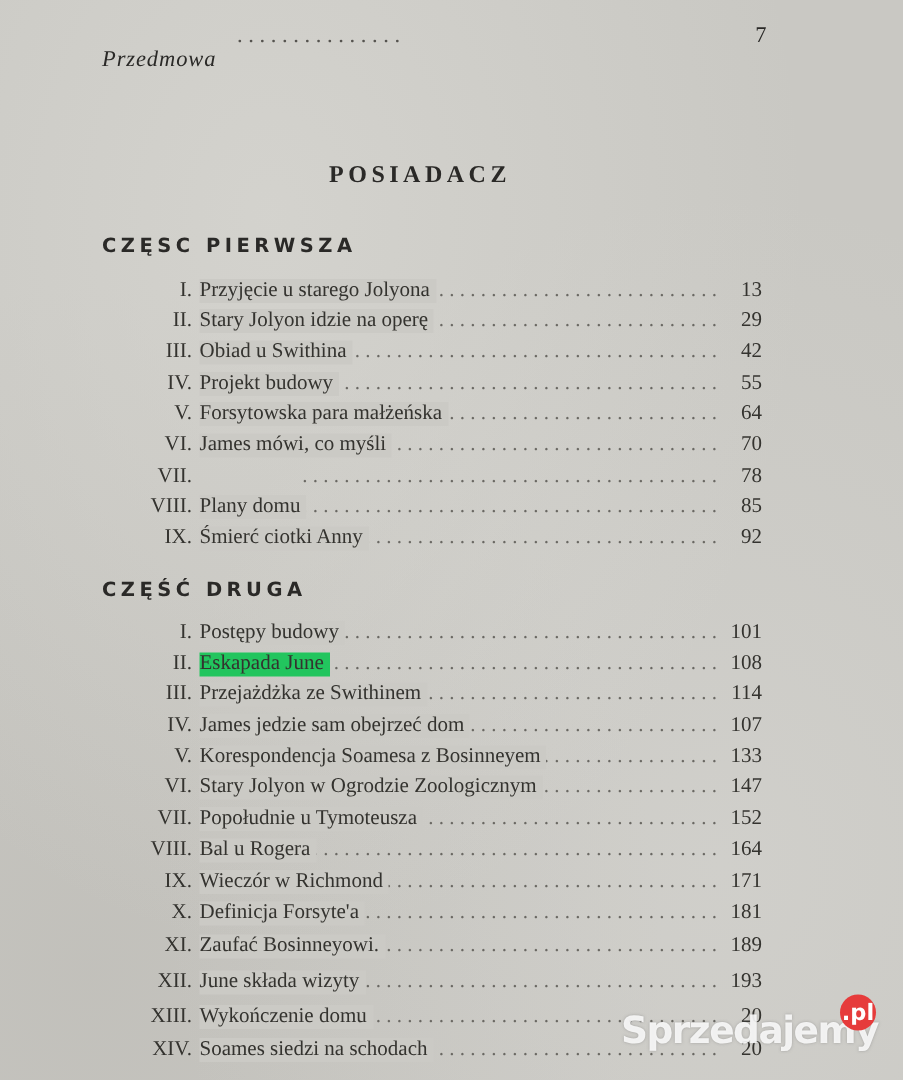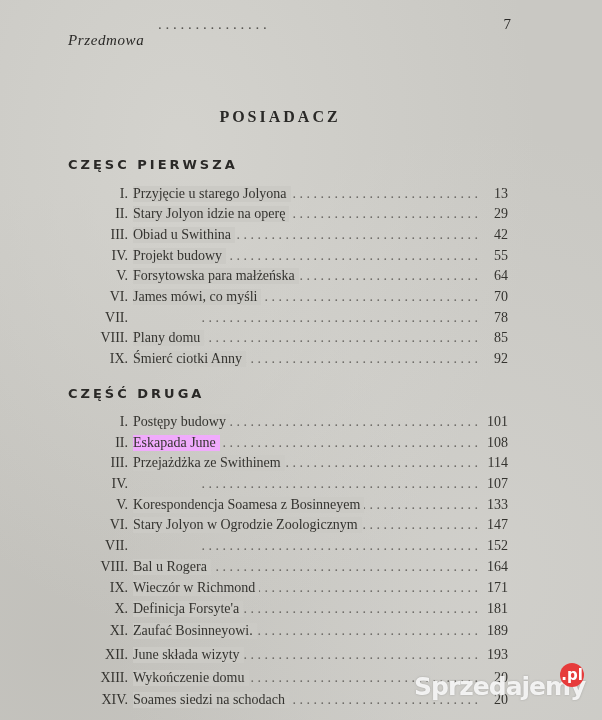--- a/index.html
+++ b/index.html
@@ -226,49 +226,51 @@
 
   <div class="toc-row" style="top:414px;">
     <span class="num">I.</span>
     <span class="leader">. . . . . . . . . . . . . . . . . . . . . . . . . . . . . . . . . . . . . . . .</span>
     <span class="title" style="background:#cbcac5;">Postępy budowy</span>
     <span class="pg">101</span>
   </div>
   <div class="toc-row" style="top:435px;">
     <span class="num">II.</span>
     <span class="leader">. . . . . . . . . . . . . . . . . . . . . . . . . . . . . . . . . . . . . . . .</span>
-    <span class="title" style="background:#f0abfc;">Eskapada June</span>
+    <span class="title" style="background:#22c55e;">Eskapada June</span>
     <span class="pg">108</span>
   </div>
   <div class="toc-row" style="top:455px;">
     <span class="num">III.</span>
     <span class="leader">. . . . . . . . . . . . . . . . . . . . . . . . . . . . . . . . . . . . . . . .</span>
     <span class="title" style="background:#cbcac5;">Przejażdżka ze Swithinem</span>
     <span class="pg">114</span>
   </div>
   <div class="toc-row" style="top:476px;">
     <span class="num">IV.</span>
     <span class="leader">. . . . . . . . . . . . . . . . . . . . . . . . . . . . . . . . . . . . . . . .</span>
+    <span class="title" style="background:#cbcac5;">James jedzie sam obejrzeć dom</span>
     <span class="pg">107</span>
   </div>
   <div class="toc-row" style="top:497px;">
     <span class="num">V.</span>
     <span class="leader">. . . . . . . . . . . . . . . . . . . . . . . . . . . . . . . . . . . . . . . .</span>
     <span class="title" style="background:#cbcac5;">Korespondencja Soamesa z Bosinneyem</span>
     <span class="pg">133</span>
   </div>
   <div class="toc-row" style="top:517px;">
     <span class="num">VI.</span>
     <span class="leader">. . . . . . . . . . . . . . . . . . . . . . . . . . . . . . . . . . . . . . . .</span>
     <span class="title" style="background:#cbcac5;">Stary Jolyon w Ogrodzie Zoologicznym</span>
     <span class="pg">147</span>
   </div>
   <div class="toc-row" style="top:538px;">
     <span class="num">VII.</span>
     <span class="leader">. . . . . . . . . . . . . . . . . . . . . . . . . . . . . . . . . . . . . . . .</span>
+    <span class="title" style="background:#cbcac5;">Popołudnie u Tymoteusza</span>
     <span class="pg">152</span>
   </div>
   <div class="toc-row" style="top:559px;">
     <span class="num">VIII.</span>
     <span class="leader">. . . . . . . . . . . . . . . . . . . . . . . . . . . . . . . . . . . . . . . .</span>
     <span class="title" style="background:#cbcac5;">Bal u Rogera</span>
     <span class="pg">164</span>
   </div>
   <div class="toc-row" style="top:580px;">
     <span class="num">IX.</span>

